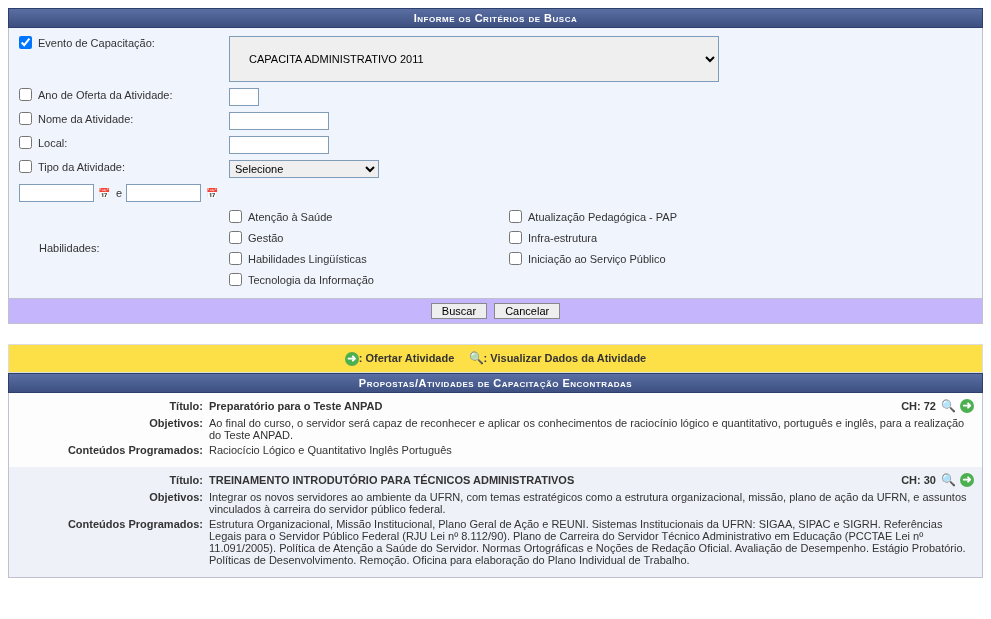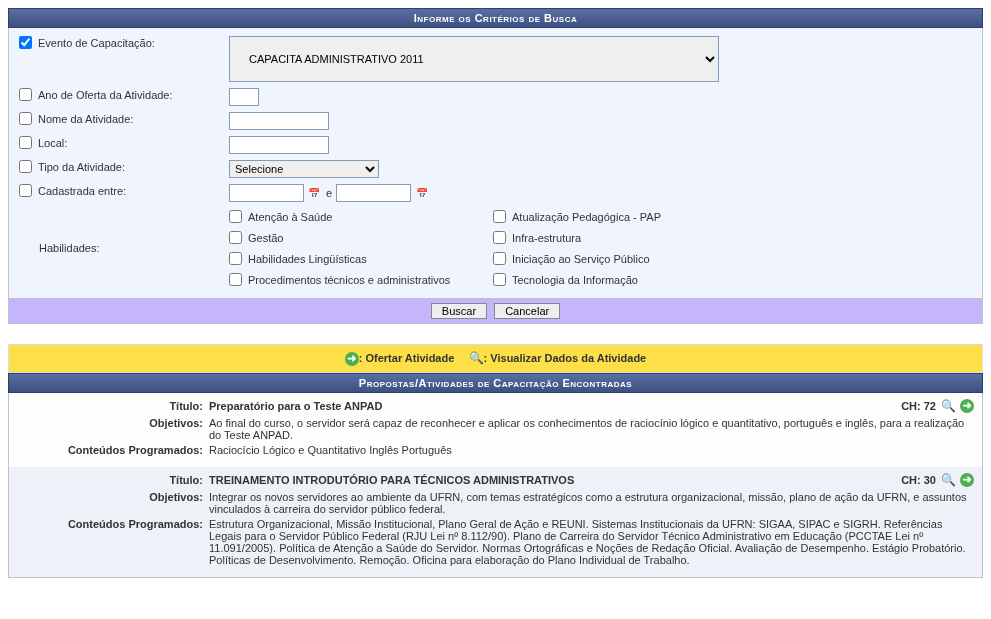--- a/index.html
+++ b/index.html
@@ -63,21 +63,21 @@
     align-items: center;
     justify-content: center;
     width: 14px;
     height: 14px;
     font-size: 10px;
     cursor: pointer;
   }
   .hab-grid {
     display: grid;
     grid-template-columns: 260px 260px;
-    gap: 8px 4px;
+    gap: 8px 20px;
     padding: 2px 0;
   }
   .hab-item { display: flex; align-items: center; }
   .hab-item input { margin: 0 6px 0 0; }
   .button-bar {
     background: #c4b5fd;
     text-align: center;
     padding: 4px;
     margin: 10px -10px 0 -10px;
     border-top: 1px solid #c0c0d0;
@@ -182,24 +182,20 @@
       <span>Tipo da Atividade:</span>
     </div>
     <div class="form-input-col">
       <select class="med">
         <option>Selecione</option>
       </select>
     </div>
   </div>
 
   <div class="form-row">
-    <div class="form-label-col">
-      <input type="checkbox" style="">
-      <span>Cadastrada entre:</span>
-    </div>
     <div class="form-input-col">
       <input type="text" class="date" value="" style="">
       <span class="cal-icon">📅</span>
       <span>e</span>
       <input type="text" class="date" value="" style="">
       <span class="cal-icon">📅</span>
     </div>
   </div>
 
   <div class="form-row" style="align-items:center;">
@@ -224,24 +220,20 @@
             <input type="checkbox" style="">
             <span>Infra-estrutura</span>
           </label>
         <label class="hab-item">
             <input type="checkbox" style="">
             <span>Habilidades Lingüísticas</span>
           </label>
         <label class="hab-item">
             <input type="checkbox" style="">
             <span>Iniciação ao Serviço Público</span>
-          </label>
-        <label class="hab-item">
-            <input type="checkbox" style="">
-            <span>Procedimentos técnicos e administrativos</span>
           </label>
         <label class="hab-item">
             <input type="checkbox" style="">
             <span>Tecnologia da Informação</span>
           </label>
       </div>
     </div>
   </div>
 
   <div class="button-bar">

